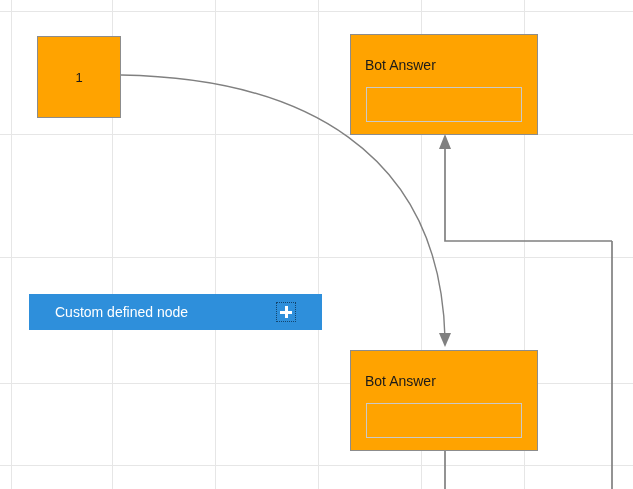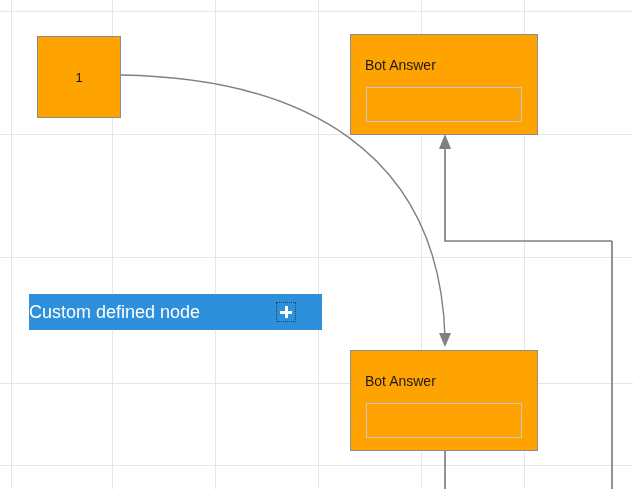--- a/index.html
+++ b/index.html
@@ -94,21 +94,22 @@
   .palette-item {
     position: absolute;
     box-sizing: border-box;
     display: flex;
     align-items: center;
     background: #2E8FDB;
     color: #ffffff;
     cursor: pointer;
   }
   .palette-item-label {
-    font-size: 18px;
+    font-size: 14px;
+    margin-left: 26px;
     white-space: nowrap;
     line-height: 1;
   }
   .palette-item-add {
     position: absolute;
     right: 26px;
     top: 50%;
     transform: translateY(-50%);
     width: 20px;
     height: 20px;

